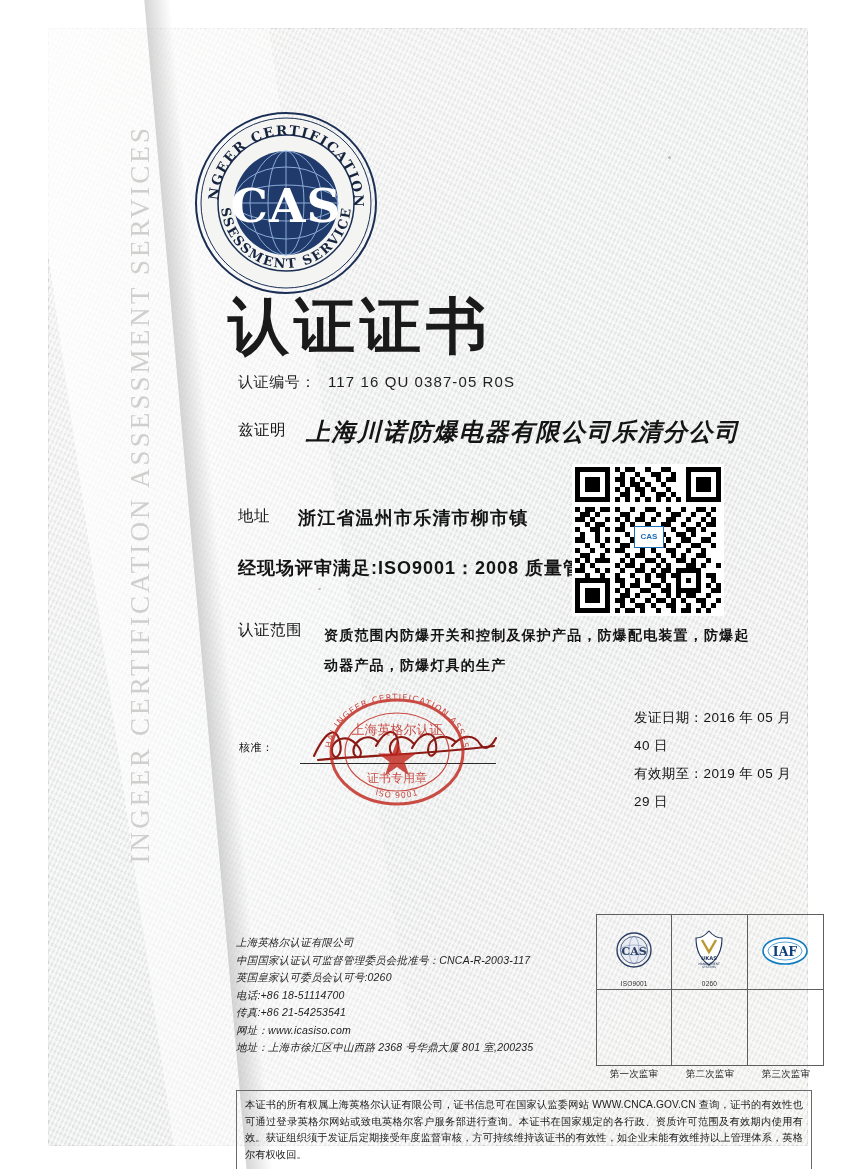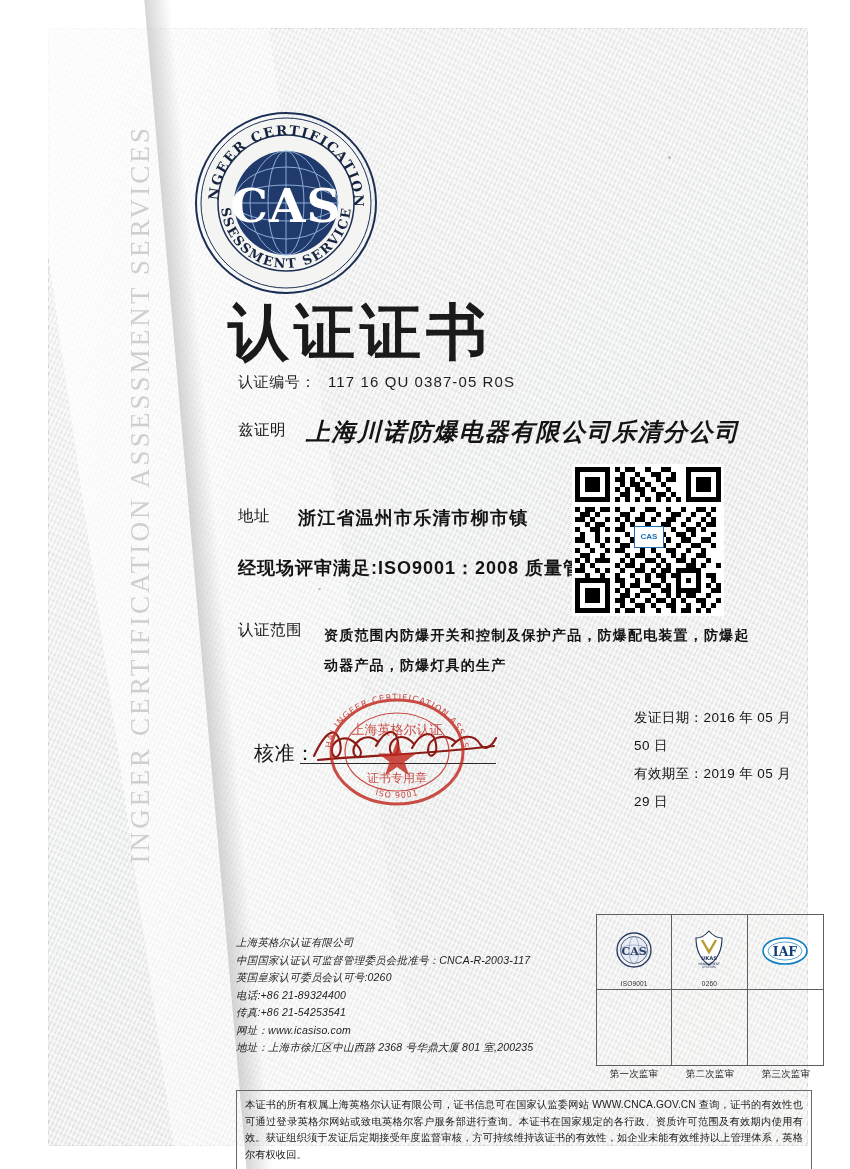--- a/index.html
+++ b/index.html
@@ -79,21 +79,21 @@
     position: absolute;
     left: 145px;
     top: 82px;
     width: 186px;
     height: 186px;
   }
   
   .cert-title {
     position: absolute;
     left: 180px;
-    top: 264px;
+    top: 258px;
     font-size: 61px;
     letter-spacing: 5px;
     color: #1a1a1a;
     font-family: "DejaVu Serif", serif;
     font-weight: 700;
   }
   .cert-no {
     position: absolute;
     left: 190px;
     top: 345px;
@@ -186,23 +186,23 @@
     box-sizing: border-box;
     font-size: 8px;
     line-height: 20px;
     text-align: center;
     color: #1a6cb5;
     font-weight: 700;
   }
   
   .approve {
     position: absolute;
-    left: 206px;
+    left: 191px;
     top: 712px;
-    font-size: 20px;
+    font-size: 11px;
     color: #141414;
     letter-spacing: 0.5px;
   }
   .sign-line {
     position: absolute;
     left: 252px;
     top: 735px;
     width: 196px;
     height: 1px;
     background: #2a2a2a;
@@ -654,29 +654,29 @@
             <textPath href="#sealArcBot" startOffset="50%" text-anchor="middle">ISO 9001</textPath>
           </text>
           <text x="84" y="46" text-anchor="middle" font-family="DejaVu Serif, serif" font-size="13" fill="#c0281f">上海英格尔认证</text>
           <text x="84" y="94" text-anchor="middle" font-family="DejaVu Serif, serif" font-size="12" fill="#c0281f">证书专用章</text>
           <polygon points="84,52 88.7,65.5 103,65.5 91.5,74 96,87.5 84,79 72,87.5 76.5,74 65,65.5 79.3,65.5" fill="#c0281f"></polygon>
         </g>
       </svg>
     </div>
 
     <div class="dates">
-      <div>发证日期：2016 年 05 月 50 日</div>
+      <div>发证日期：2016 年 05 月 40 日</div>
       <div>有效期至：2019 年 05 月 29 日</div>
     </div>
 
     <div class="footer-info">
       <div>上海英格尔认证有限公司</div>
       <div>中国国家认证认可监督管理委员会批准号：CNCA-R-2003-117</div>
       <div>英国皇家认可委员会认可号:0260</div>
-      <div>电话:+86 21-89324400</div>
+      <div>电话:+86 18-51114700</div>
       <div>传真:+86 21-54253541</div>
       <div>网址：www.icasiso.com</div>
       <div>地址：上海市徐汇区中山西路 2368 号华鼎大厦 801 室,200235</div>
     </div>
 
     <div class="marks">
       <div class="mrow">
         <div class="mcell">
           <svg viewBox="0 0 62 46" width="62" height="46" aria-hidden="true">
             <circle cx="31" cy="21" r="17" fill="none" stroke="#2b3f66" stroke-width="1.4"></circle>

